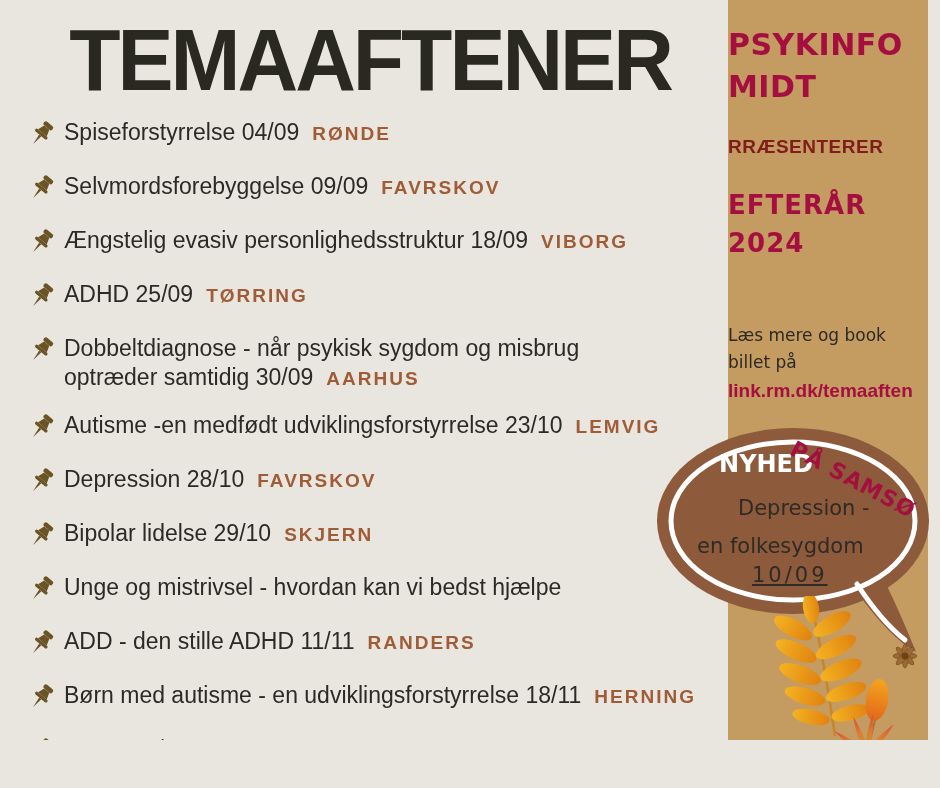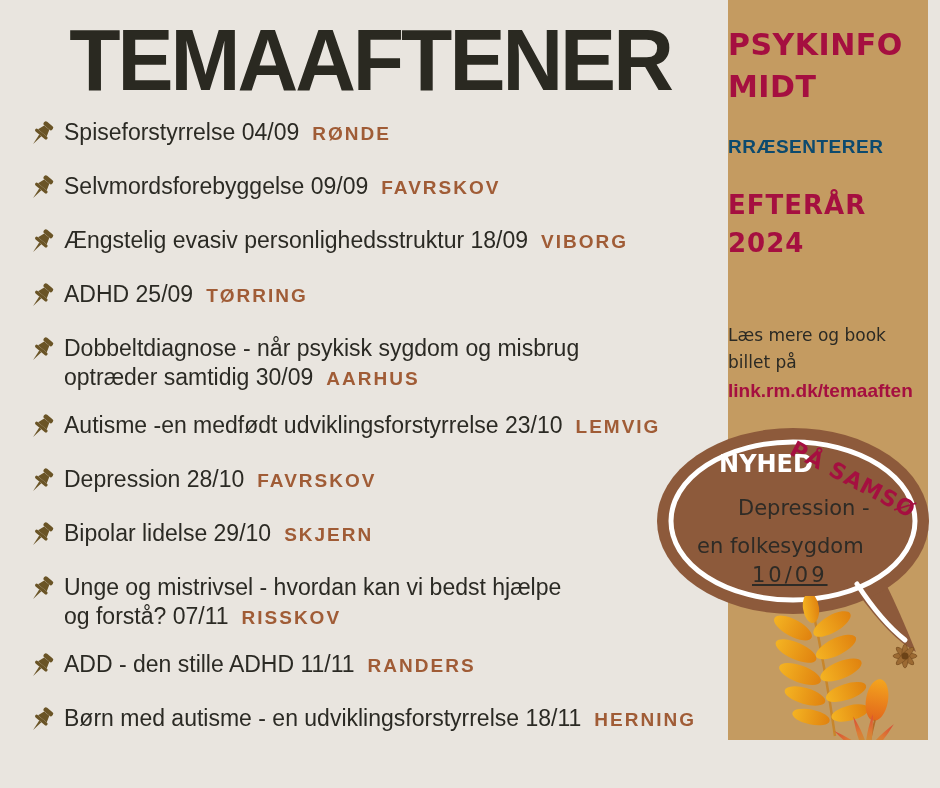--- a/index.html
+++ b/index.html
@@ -14,21 +14,21 @@
   .event{display:flex;margin-bottom:18px;}
   .pin{flex:0 0 38px;width:38px;padding-top:1px;}
   .event-text{min-width:0;}
   .event-line{font-size:23px;line-height:29px;color:#2b2a24;white-space:nowrap;}
   .city{font-weight:700;font-size:19px;letter-spacing:2px;color:#a05c36;margin-left:13px;}
   
   .sidebar{position:absolute;left:728px;top:0;width:200px;height:788px;background:#c49b61;
            box-sizing:border-box;padding-top:24px;}
   .brand{font-family:"DejaVu Sans",sans-serif;font-weight:700;font-size:30px;line-height:42px;
          color:#a50f40;letter-spacing:0.5px;}
-  .presents{margin-top:28px;font-weight:700;font-size:19px;color:#0c4a6e;letter-spacing:0.5px;}
+  .presents{margin-top:28px;font-weight:700;font-size:19px;color:#7f1d1d;letter-spacing:0.5px;}
   .season{margin-top:28px;font-family:"DejaVu Sans",sans-serif;font-weight:700;font-size:26px;
           line-height:38px;color:#a50f40;letter-spacing:1px;}
   .book{margin-top:60px;font-family:"DejaVu Sans",sans-serif;font-size:17px;line-height:27px;color:#2b2a24;}
   .link{margin-top:4px;font-weight:700;font-size:19px;color:#a50f40;cursor:pointer;}
   
   .bubble{position:absolute;left:652px;top:424px;width:292px;height:232px;}
   .bubble svg{position:absolute;left:0;top:0;}
   .b-badge{position:absolute;left:34px;top:26px;width:160px;text-align:center;color:#fff;
            font-family:"DejaVu Sans",sans-serif;font-weight:700;font-size:24px;}
   .b-rot{position:absolute;left:146px;top:12px;color:#a50f40;font-family:"DejaVu Sans",sans-serif;
@@ -151,21 +151,20 @@
     </div>
 
     <div class="event">
       <span class="pin">
         <svg width="30" height="31" viewBox="0 0 24 24">
               <use href="#pin"></use>
             </svg>
       </span>
       <div class="event-text">
             <div class="event-line">Unge og mistrivsel - hvordan kan vi bedst hjælpe</div>
-            <div class="event-line">og forstå? 07/11<span class="city">RISSKOV</span></div>
           </div>
     </div>
 
     <div class="event">
       <span class="pin">
         <svg width="30" height="31" viewBox="0 0 24 24">
               <use href="#pin"></use>
             </svg>
       </span>
       <div class="event-text">

